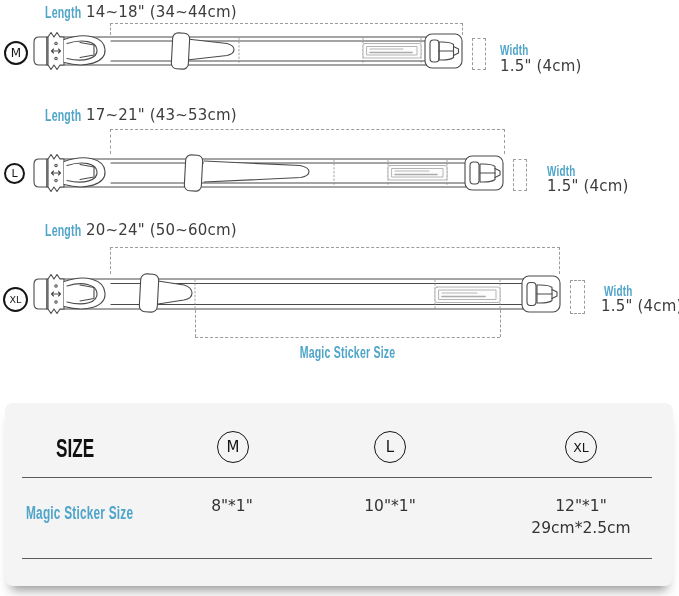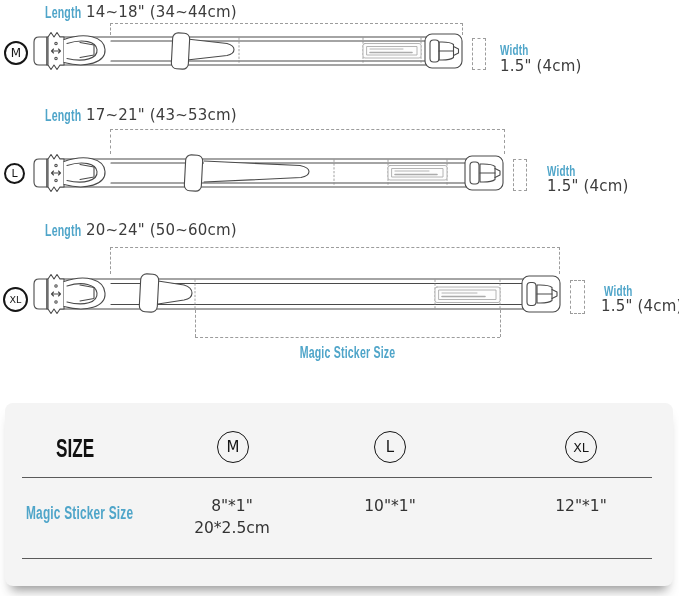--- a/index.html
+++ b/index.html
@@ -178,25 +178,25 @@
     <div class="abs badge" style="left:212px;top:28px;width:32px;height:32px;font-size:15px;border-width:1.6px;background:transparent">M</div>
     <div class="abs badge" style="left:369px;top:28px;width:32px;height:32px;font-size:15px;border-width:1.6px;background:transparent">L</div>
     <div class="abs badge" style="left:560px;top:28px;width:32px;height:32px;font-size:12.5px;border-width:1.6px;background:transparent">XL</div>
 
     <div class="abs tline" style="left:17px;top:74px;width:630px"></div>
 
     <div class="abs" style="left:21px;top:100px"><span class="cond lbl-blue" style="font-size:18px">Magic Sticker Size</span></div>
 
     <div class="abs cell" style="left:152px;top:92px">
       <div>8"*1"</div>
-      <div>20*2.5cm</div>
     </div>
     <div class="abs cell" style="left:310px;top:92px">
       <div>10"*1"</div>
     </div>
     <div class="abs cell" style="left:501px;top:92px">
       <div>12"*1"</div>
+      <div>29cm*2.5cm</div>
     </div>
 
     <div class="abs tline" style="left:17px;top:155px;width:630px"></div>
   </div>
 
 </div>
 
 </body></html>

